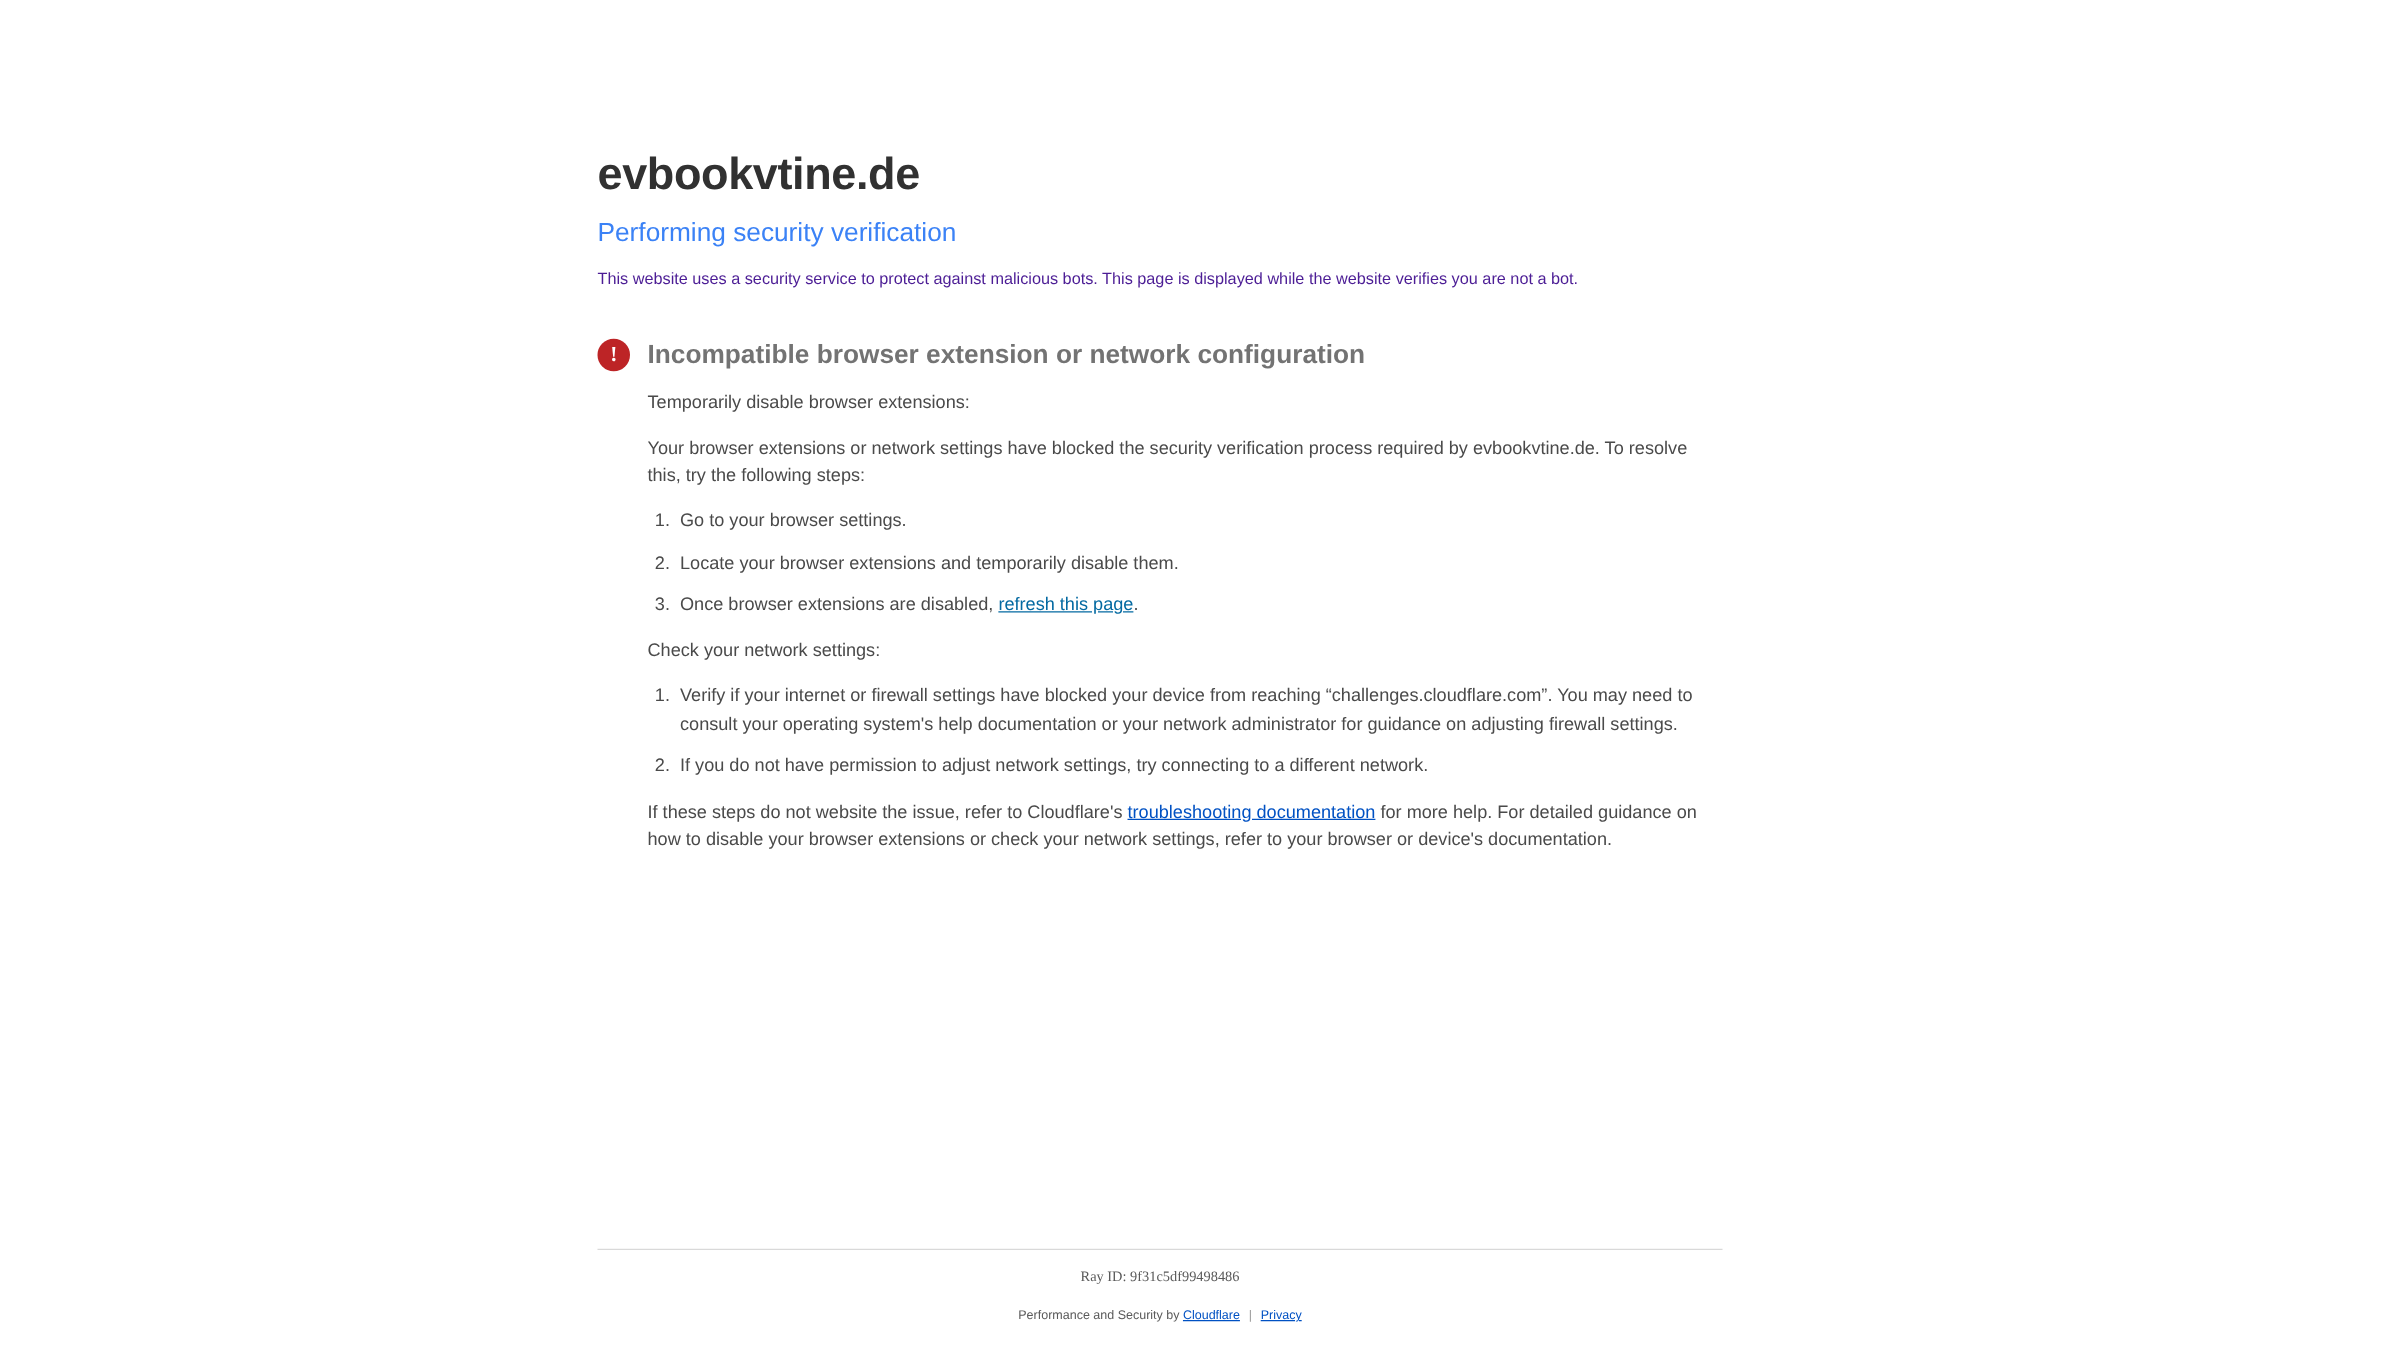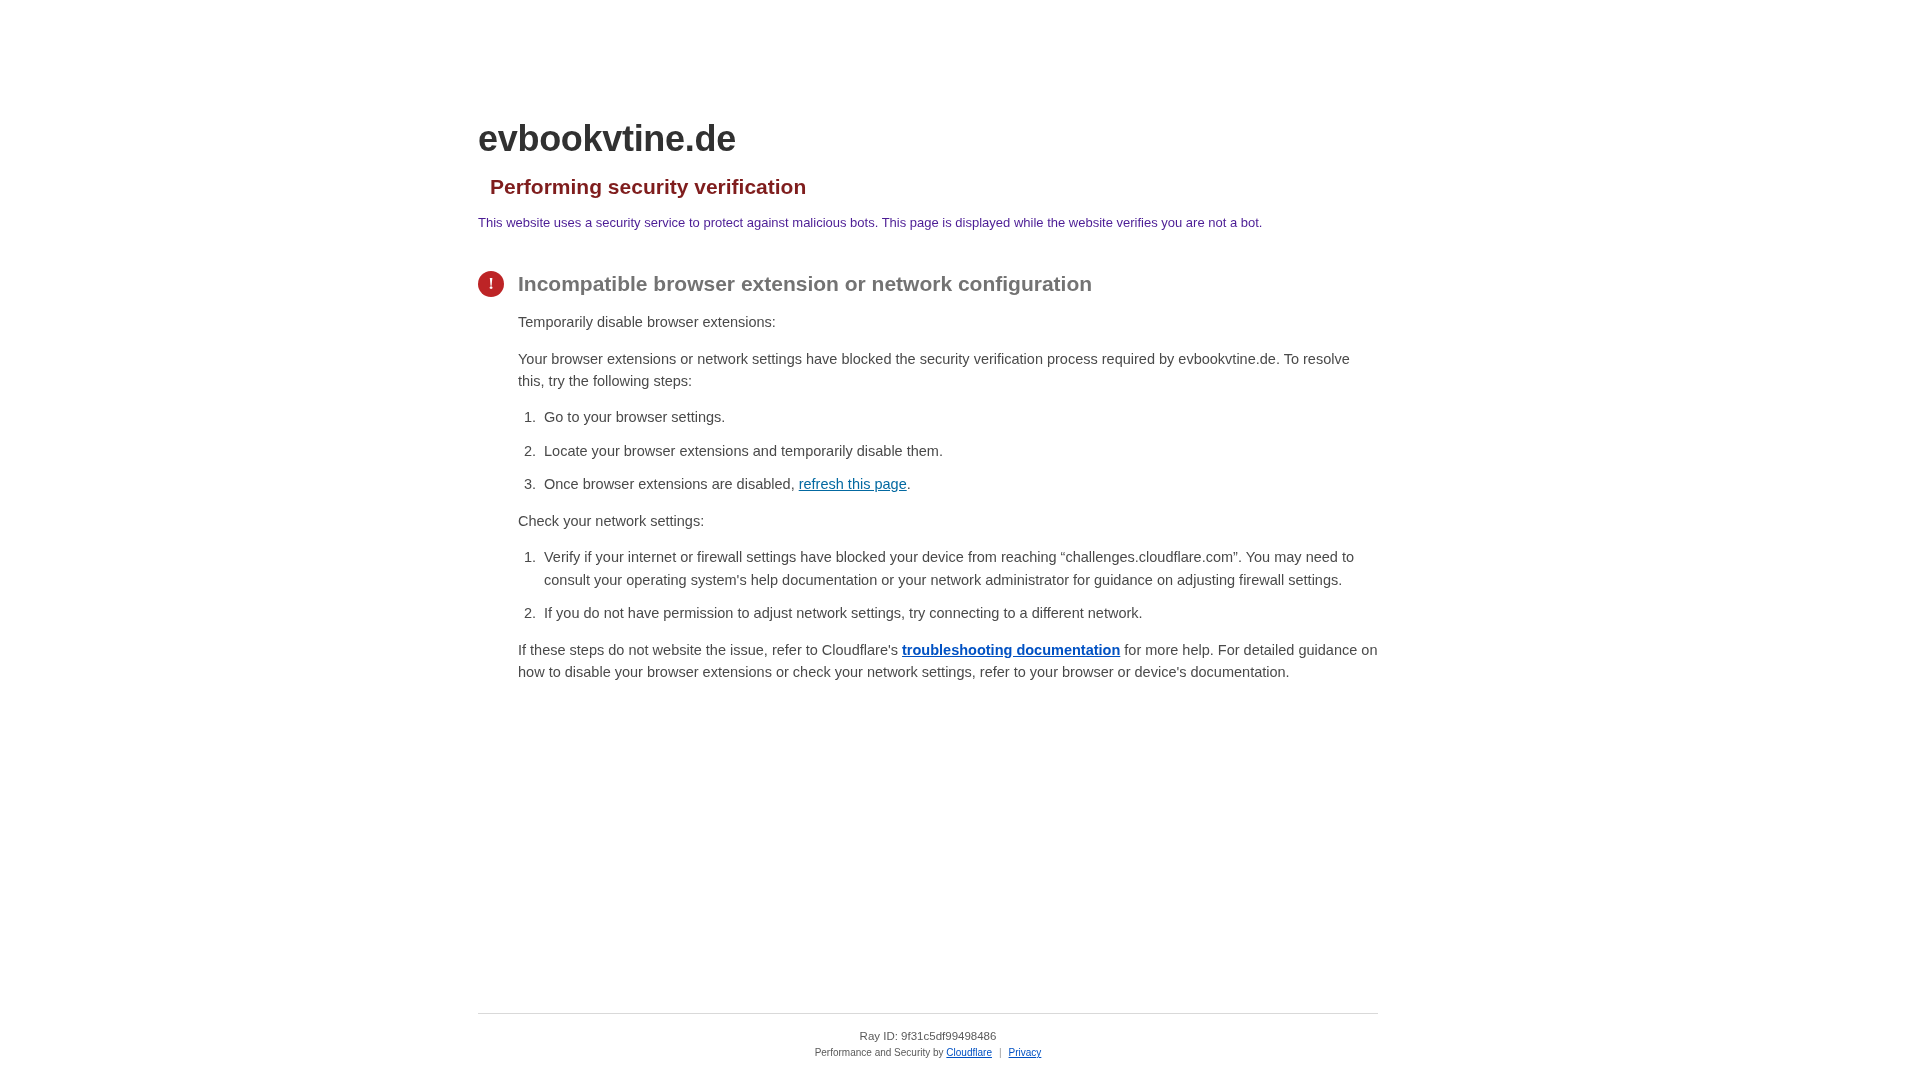--- a/index.html
+++ b/index.html
@@ -30,23 +30,23 @@
   .site-title {
     font-size: 36px;
     font-weight: bold;
     letter-spacing: -0.3px;
     color: #313131;
     margin: 0 0 14px 0;
     line-height: 1.15;
   }
   .subtitle {
     font-size: 21px;
-    font-weight: bold;
-    color: #7f1d1d;
-    margin: 0 0 12px 12px;
+    font-weight: normal;
+    color: #3b82f6;
+    margin: 0 0 12px 0;
     line-height: 1.3;
   }
   .intro {
     font-size: 13px;
     line-height: 1.55;
     color: #4c1d95;
     margin: 0 0 38px 0;
     max-width: 900px;
   }
 
@@ -93,21 +93,21 @@
   }
   .error-body ol li {
     margin-bottom: 11px;
     padding-left: 4px;
   }
   .error-body a {
     color: #0369a1;
     text-decoration: underline;
   }
   .error-body a.bold-link {
-    font-weight: bold;
+    font-weight: normal;
     color: #0051c3;
   }
   .last-para {
     margin-top: 2px;
   }
 
   .footer {
     position: absolute;
     left: 50%;
     transform: translateX(-50%);
@@ -116,22 +116,22 @@
     text-align: center;
     font-size: 12px;
     color: #6e6e6e;
     font-family: "Liberation Sans", sans-serif;
   }
   .footer-sep {
     border-top: 1px solid #d9d9d9;
     margin-bottom: 16px;
   }
   .ray {
-    margin-bottom: 5px;
-    font-family: Liberation Sans, sans-serif;
+    margin-bottom: 19px;
+    font-family: Liberation Serif, serif;
     font-size: 11.5px;
     color: #5a5a5a;
   }
   .perf {
     font-size: 10px;
     color: #5a5a5a;
   }
   .perf a {
     color: #0051c3;
     text-decoration: underline;

